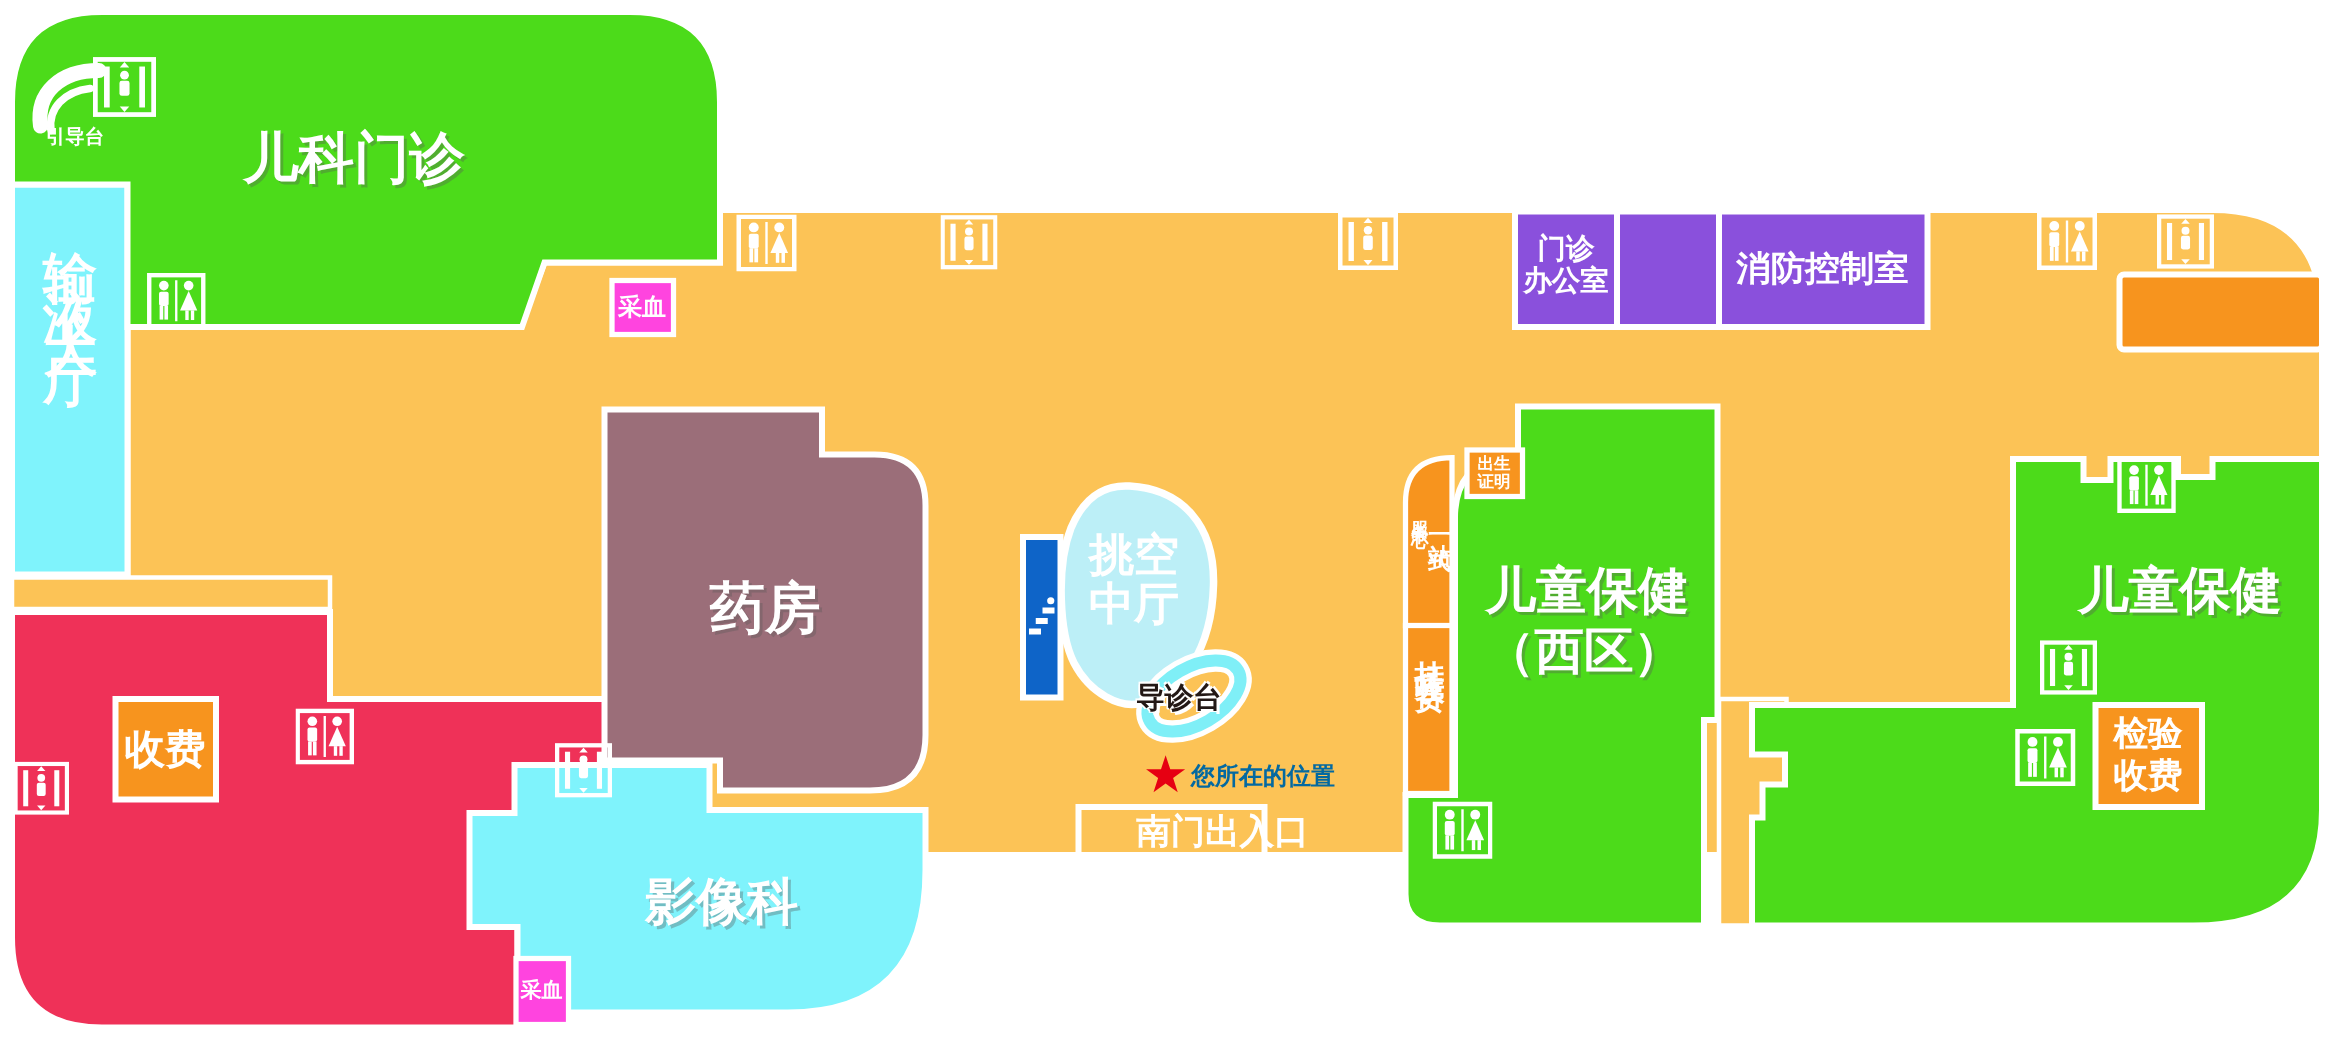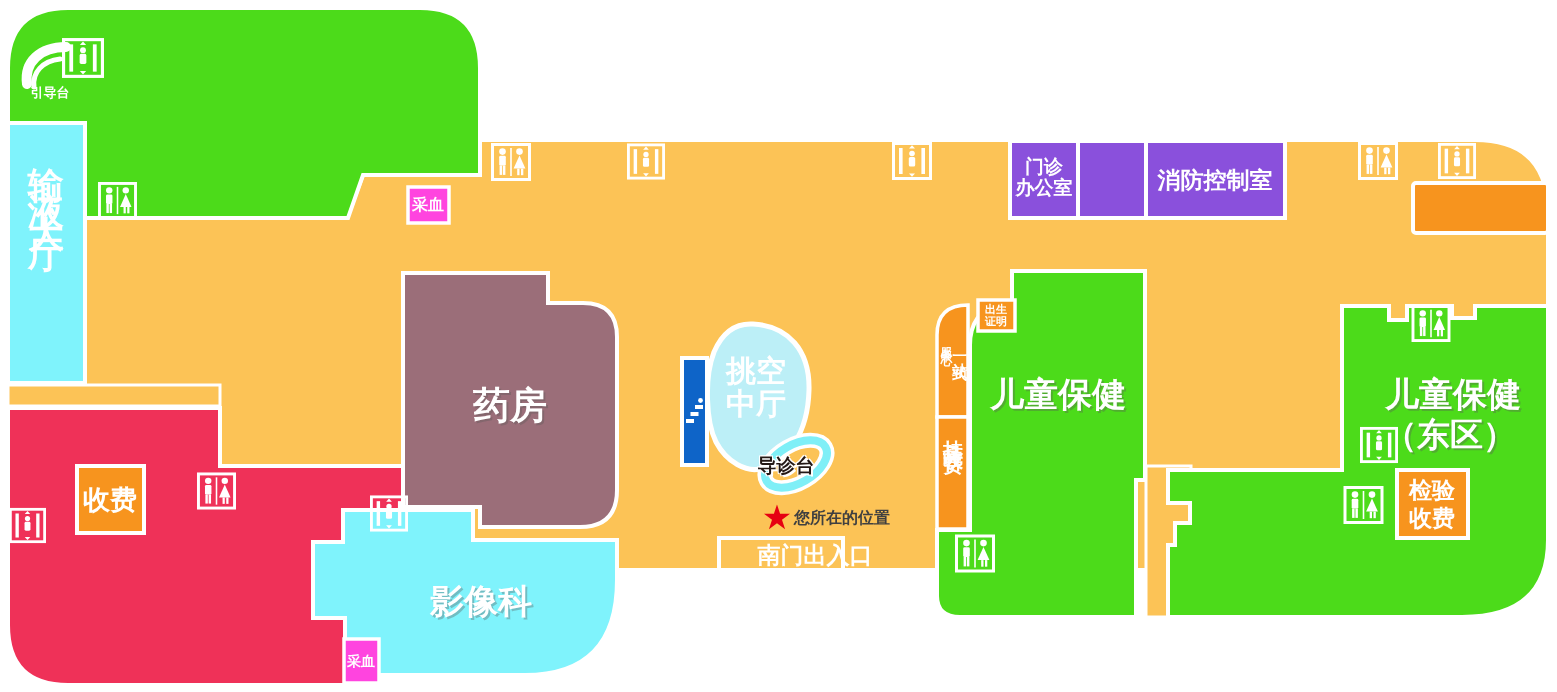--- a/index.html
+++ b/index.html
@@ -4,21 +4,21 @@
 <style>
   html,body{margin:0;padding:0;background:#ffffff;}
   #stage{position:relative;width:1557px;height:692px;background:#ffffff;overflow:hidden;
          font-family:"DejaVu Sans","Liberation Sans",sans-serif;}
   #map-svg{position:absolute;left:0;top:0;}
   .lbl{position:absolute;font-weight:bold;color:#ffffff;white-space:nowrap;
        transform:translate(-50%,-50%);line-height:1.15;text-align:left;}
   .shadow{text-shadow:2px 2px 0 rgba(90,90,90,0.35);}
   .vert{writing-mode:vertical-rl;text-orientation:upright;white-space:nowrap;
         transform:translate(-50%,0);}
-  .red-text{color:#404040;}
+  .red-text{color:#0369a1;}
   .dark-text{color:#231815;
        text-shadow:-1px -1px 0 #fff,1px -1px 0 #fff,-1px 1px 0 #fff,1px 1px 0 #fff,2px 2px 0 #fff;}
   .star{position:absolute;color:#e60012;font-size:34px;transform:translate(-50%,-50%);}
 </style>
 </head>
 <body>
 
 <div id="stage">
 
 <svg id="map-svg" width="1557" height="692" viewBox="0 0 1557 692">
@@ -122,20 +122,21 @@
     <use href="#wc" x="1410" y="305" width="42" height="37"></use>
     <use href="#elev" x="1360" y="424" width="38" height="42"></use>
     <use href="#wc" x="1343" y="486" width="41" height="38"></use>
     <use href="#wc" x="955" y="534" width="40" height="39"></use>
     <use href="#wc" x="197" y="471" width="39" height="40"></use>
     <use href="#elev" x="9" y="507" width="37" height="37"></use>
     <use href="#elev" x="370" y="494" width="38" height="39"></use>
   </g>
 </svg>
 
+<div class="lbl shadow" style="left:236px;top:106px;font-size:37px;">儿科门诊</div>
 
 <div class="lbl" style="left:50px;top:93px;font-size:13px;">引导台</div>
 
 <div class="lbl vert" style="left:46px;top:138px;font-size:36px;letter-spacing:24px;">输液大厅</div>
 
 
 <div class="lbl" style="left:110px;top:500px;font-size:27px;">收费</div>
 
 <div class="lbl shadow" style="left:510px;top:406px;font-size:37px;">药房</div>
 
@@ -154,23 +155,23 @@
 
 <span class="star" style="left:777px;top:517px;">★</span>
 <div class="lbl red-text" style="left:842px;top:518px;font-size:16px;">您所在的位置</div>
 
 <div class="lbl" style="left:1044px;top:167px;font-size:19px;">门诊</div>
 <div class="lbl" style="left:1044px;top:188px;font-size:19px;">办公室</div>
 
 <div class="lbl" style="left:1215px;top:180px;font-size:23px;">消防控制室</div>
 
 <div class="lbl shadow" style="left:1058px;top:395px;font-size:34px;">儿童保健</div>
+<div class="lbl shadow" style="left:1056px;top:434px;font-size:33px;">（西区）</div>
 
 <div class="lbl shadow" style="left:1453px;top:395px;font-size:34px;">儿童保健</div>
-<div class="lbl shadow" style="left:1450px;top:435px;font-size:33px;">（东区）</div>
 
 <div class="lbl vert" style="left:946px;top:338px;font-size:11.5px;letter-spacing:2px;">服务中心</div>
 <div class="lbl vert" style="left:959px;top:348px;font-size:15px;letter-spacing:3px;">一站式</div>
 
 <div class="lbl" style="left:996px;top:310px;font-size:11px;">出生</div>
 <div class="lbl" style="left:996px;top:322px;font-size:11px;">证明</div>
 
 <div class="lbl vert" style="left:953px;top:424px;font-size:20px;letter-spacing:5px;">挂号收费</div>
 
 <div class="lbl" style="left:1432px;top:490px;font-size:23px;">检验</div>

